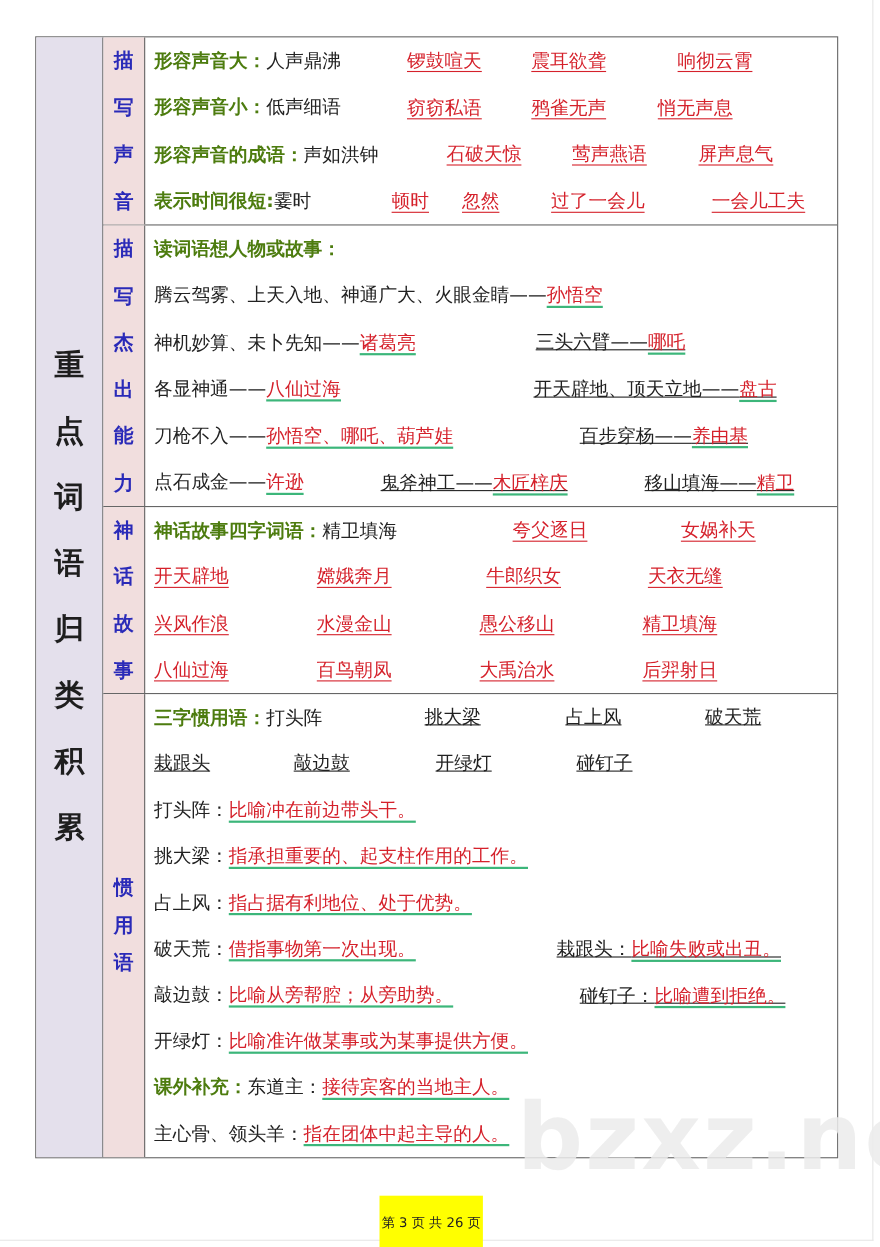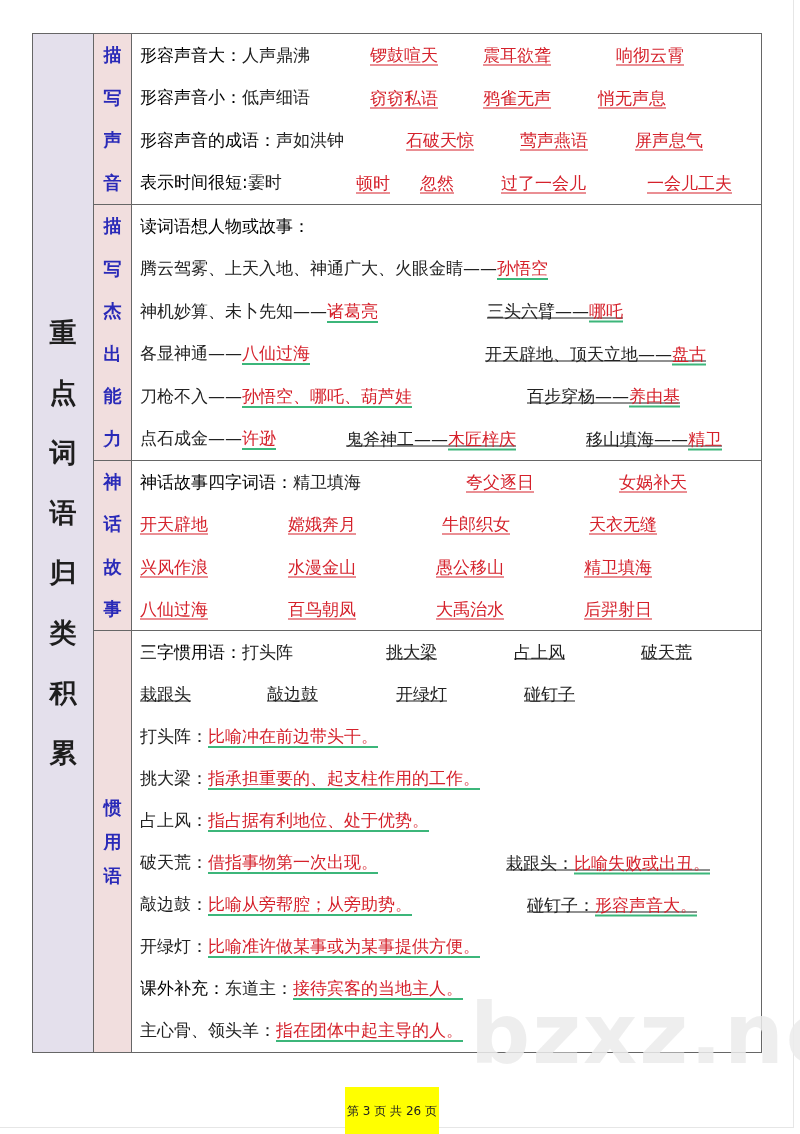--- a/index.html
+++ b/index.html
@@ -23,21 +23,21 @@
   .section:last-child { border-bottom:none; flex:1; }
   .sec-label {
     width:37px; background:#f1dede; border-right:1px solid #666;
     display:flex; flex-direction:column; justify-content:space-around; align-items:center;
   }
   .sec-label span { font-size:18px; font-weight:bold; color:#2a2ab8; display:block; }
   .sec-label.lone { justify-content:center; }
   .sec-label.lone span { line-height:34px; }
   .sec-body { flex:1; padding:0 0 0 8px; display:flex; flex-direction:column; justify-content:space-around; }
   .row { display:flex; align-items:center; font-size:17px; white-space:nowrap; height:42px; position:relative; }
-  .blue { color:#000000; font-weight:normal; }
+  .blue { color:#4d7c0f; font-weight:bold; }
   .blk { color:#222; }
   .red {
     color:#d5212b; text-decoration:underline; text-decoration-color:#3cb67a;
     text-underline-offset:4px; text-decoration-thickness:1.5px;
   }
   .abs { position:absolute; top:50%; transform:translateY(-50%);text-decoration:underline; }
   .footer {
     position:absolute; left:345px; top:1087px; background:#ffff00; font-size:12px;
     padding:16px 2px; color:#222;
   }
@@ -216,21 +216,21 @@
             <span class="red">指占据有利地位、处于优势。</span>
         </div>
         <div class="row">
           <span class="blk">破天荒：</span>
             <span class="red">借指事物第一次出现。</span>
           <span class="abs" style="left:366px"><span class="blk">栽跟头：</span><span class="red">比喻失败或出丑。</span></span>
         </div>
         <div class="row">
           <span class="blk">敲边鼓：</span>
             <span class="red">比喻从旁帮腔；从旁助势。</span>
-          <span class="abs" style="left:387px"><span class="blk">碰钉子：</span><span class="red">形容声音大。</span></span>
+          <span class="abs" style="left:387px"><span class="blk">碰钉子：</span><span class="red">比喻遭到拒绝。</span></span>
         </div>
         <div class="row">
           <span class="blk">开绿灯：</span>
             <span class="red">比喻准许做某事或为某事提供方便。</span>
         </div>
         <div class="row">
           <span class="blue">课外补充：</span>
           <span class="blk">东道主：</span>
             <span class="red">接待宾客的当地主人。</span>
         </div>

